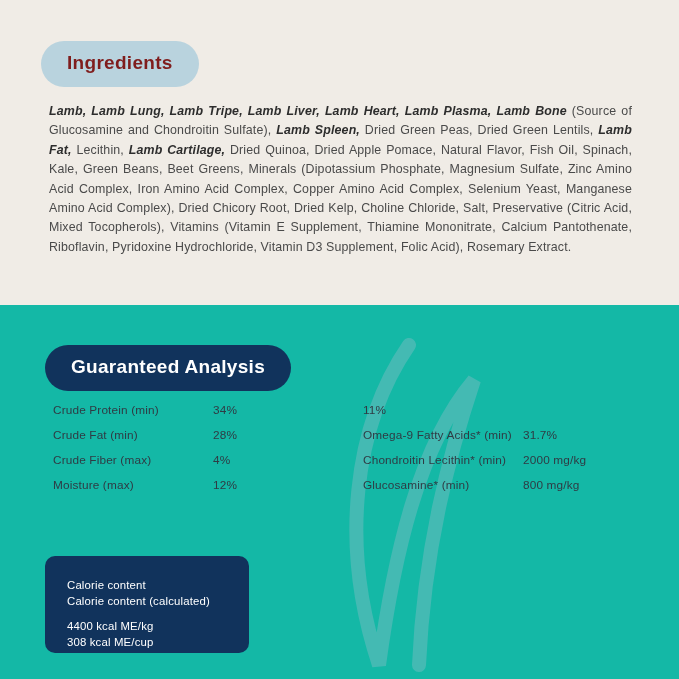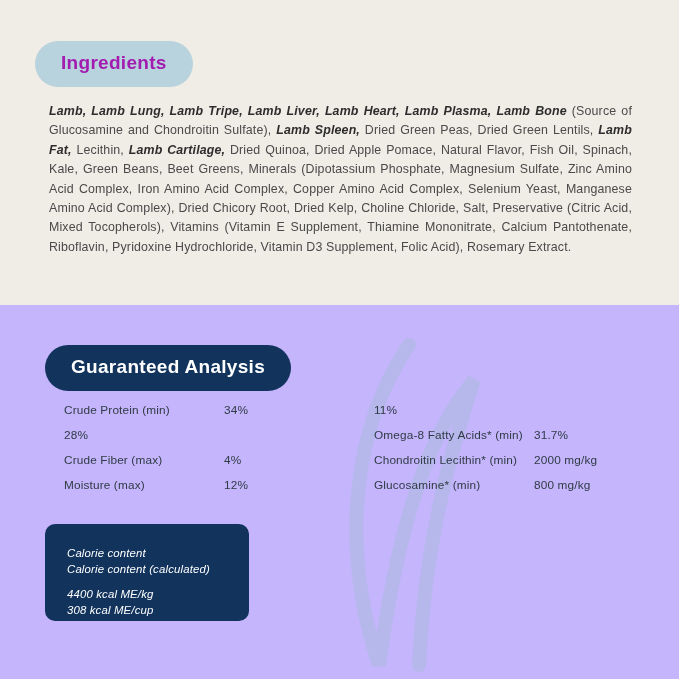--- a/index.html
+++ b/index.html
@@ -31,24 +31,24 @@
   .pill {
     display: inline-block;
     border-radius: 999px;
     padding: 11px 26px 13px 26px;
     font-size: 19px;
     font-weight: bold;
     letter-spacing: 0.3px;
   }
   .pill-ingredients {
     position: absolute;
-    left: 35px;
+    left: 41px;
     top: 41px;
     background: #b9d3de;
-    color: #a21caf;
+    color: #7f1d1d;
   }
   .ingredients-body {
     position: absolute;
     left: 49px;
     top: 102px;
     width: 583px;
     font-size: 12.4px;
     line-height: 19.4px;
     color: #4a4a4a;
     text-align: justify;
@@ -60,21 +60,21 @@
     font-style: italic;
   }
 
   
   .ga-section {
     position: absolute;
     left: 0;
     top: 305px;
     width: 679px;
     height: 374px;
-    background: #c4b5fd;
+    background: #14b8a6;
     overflow: hidden;
   }
   .swoosh {
     position: absolute;
     right: 120px;
     top: 30px;
     width: 300px;
     height: 340px;
     opacity: 0.35;
     pointer-events: none;
@@ -92,48 +92,46 @@
     left: 53px;
     top: 98px;
     width: 580px;
   }
   .ga-cols {
     display: flex;
     gap: 40px;
   }
   .ga-col {
     width: 270px;
-    margin-left: 11px;
   }
   .ga-row {
     display: flex;
     height: 25px;
     align-items: flex-start;
     font-size: 11.8px;
     color: #2f3b44;
     letter-spacing: 0.15px;
   }
   .ga-label {
     width: 160px;
   }
   .ga-value {
     flex: 1;
   }
 
   
   .calorie-box {
     position: absolute;
     left: 45px;
-    top: 524px;
+    top: 556px;
     width: 204px;
     height: 97px;
     background: #11335c;
     border-radius: 10px;
     color: #ffffff;
-    font-style: italic;
   }
   .calorie-inner {
     padding: 22px 0 0 22px;
     font-size: 11.4px;
     line-height: 15.5px;
     letter-spacing: 0.15px;
   }
   .calorie-gap {
     height: 10px;
   }
@@ -159,37 +157,38 @@
     <div class="pill pill-ga">Guaranteed Analysis</div>
 
     <div class="ga-table">
       <div class="ga-cols">
         <div class="ga-col">
           <div class="ga-row">
             <div class="ga-label">Crude Protein (min)</div>
             <div class="ga-value">34%</div>
           </div>
           <div class="ga-row">
+            <div class="ga-label">Crude Fat (min)</div>
             <div class="ga-value">28%</div>
           </div>
           <div class="ga-row">
             <div class="ga-label">Crude Fiber (max)</div>
             <div class="ga-value">4%</div>
           </div>
           <div class="ga-row">
             <div class="ga-label">Moisture (max)</div>
             <div class="ga-value">12%</div>
           </div>
         </div>
         <div class="ga-col">
           <div class="ga-row">
             <div class="ga-value">11%</div>
           </div>
           <div class="ga-row">
-            <div class="ga-label">Omega-8 Fatty Acids* (min)</div>
+            <div class="ga-label">Omega-9 Fatty Acids* (min)</div>
             <div class="ga-value">31.7%</div>
           </div>
           <div class="ga-row">
             <div class="ga-label">Chondroitin Lecithin* (min)</div>
             <div class="ga-value">2000 mg/kg</div>
           </div>
           <div class="ga-row">
             <div class="ga-label">Glucosamine* (min)</div>
             <div class="ga-value">800 mg/kg</div>
           </div>

